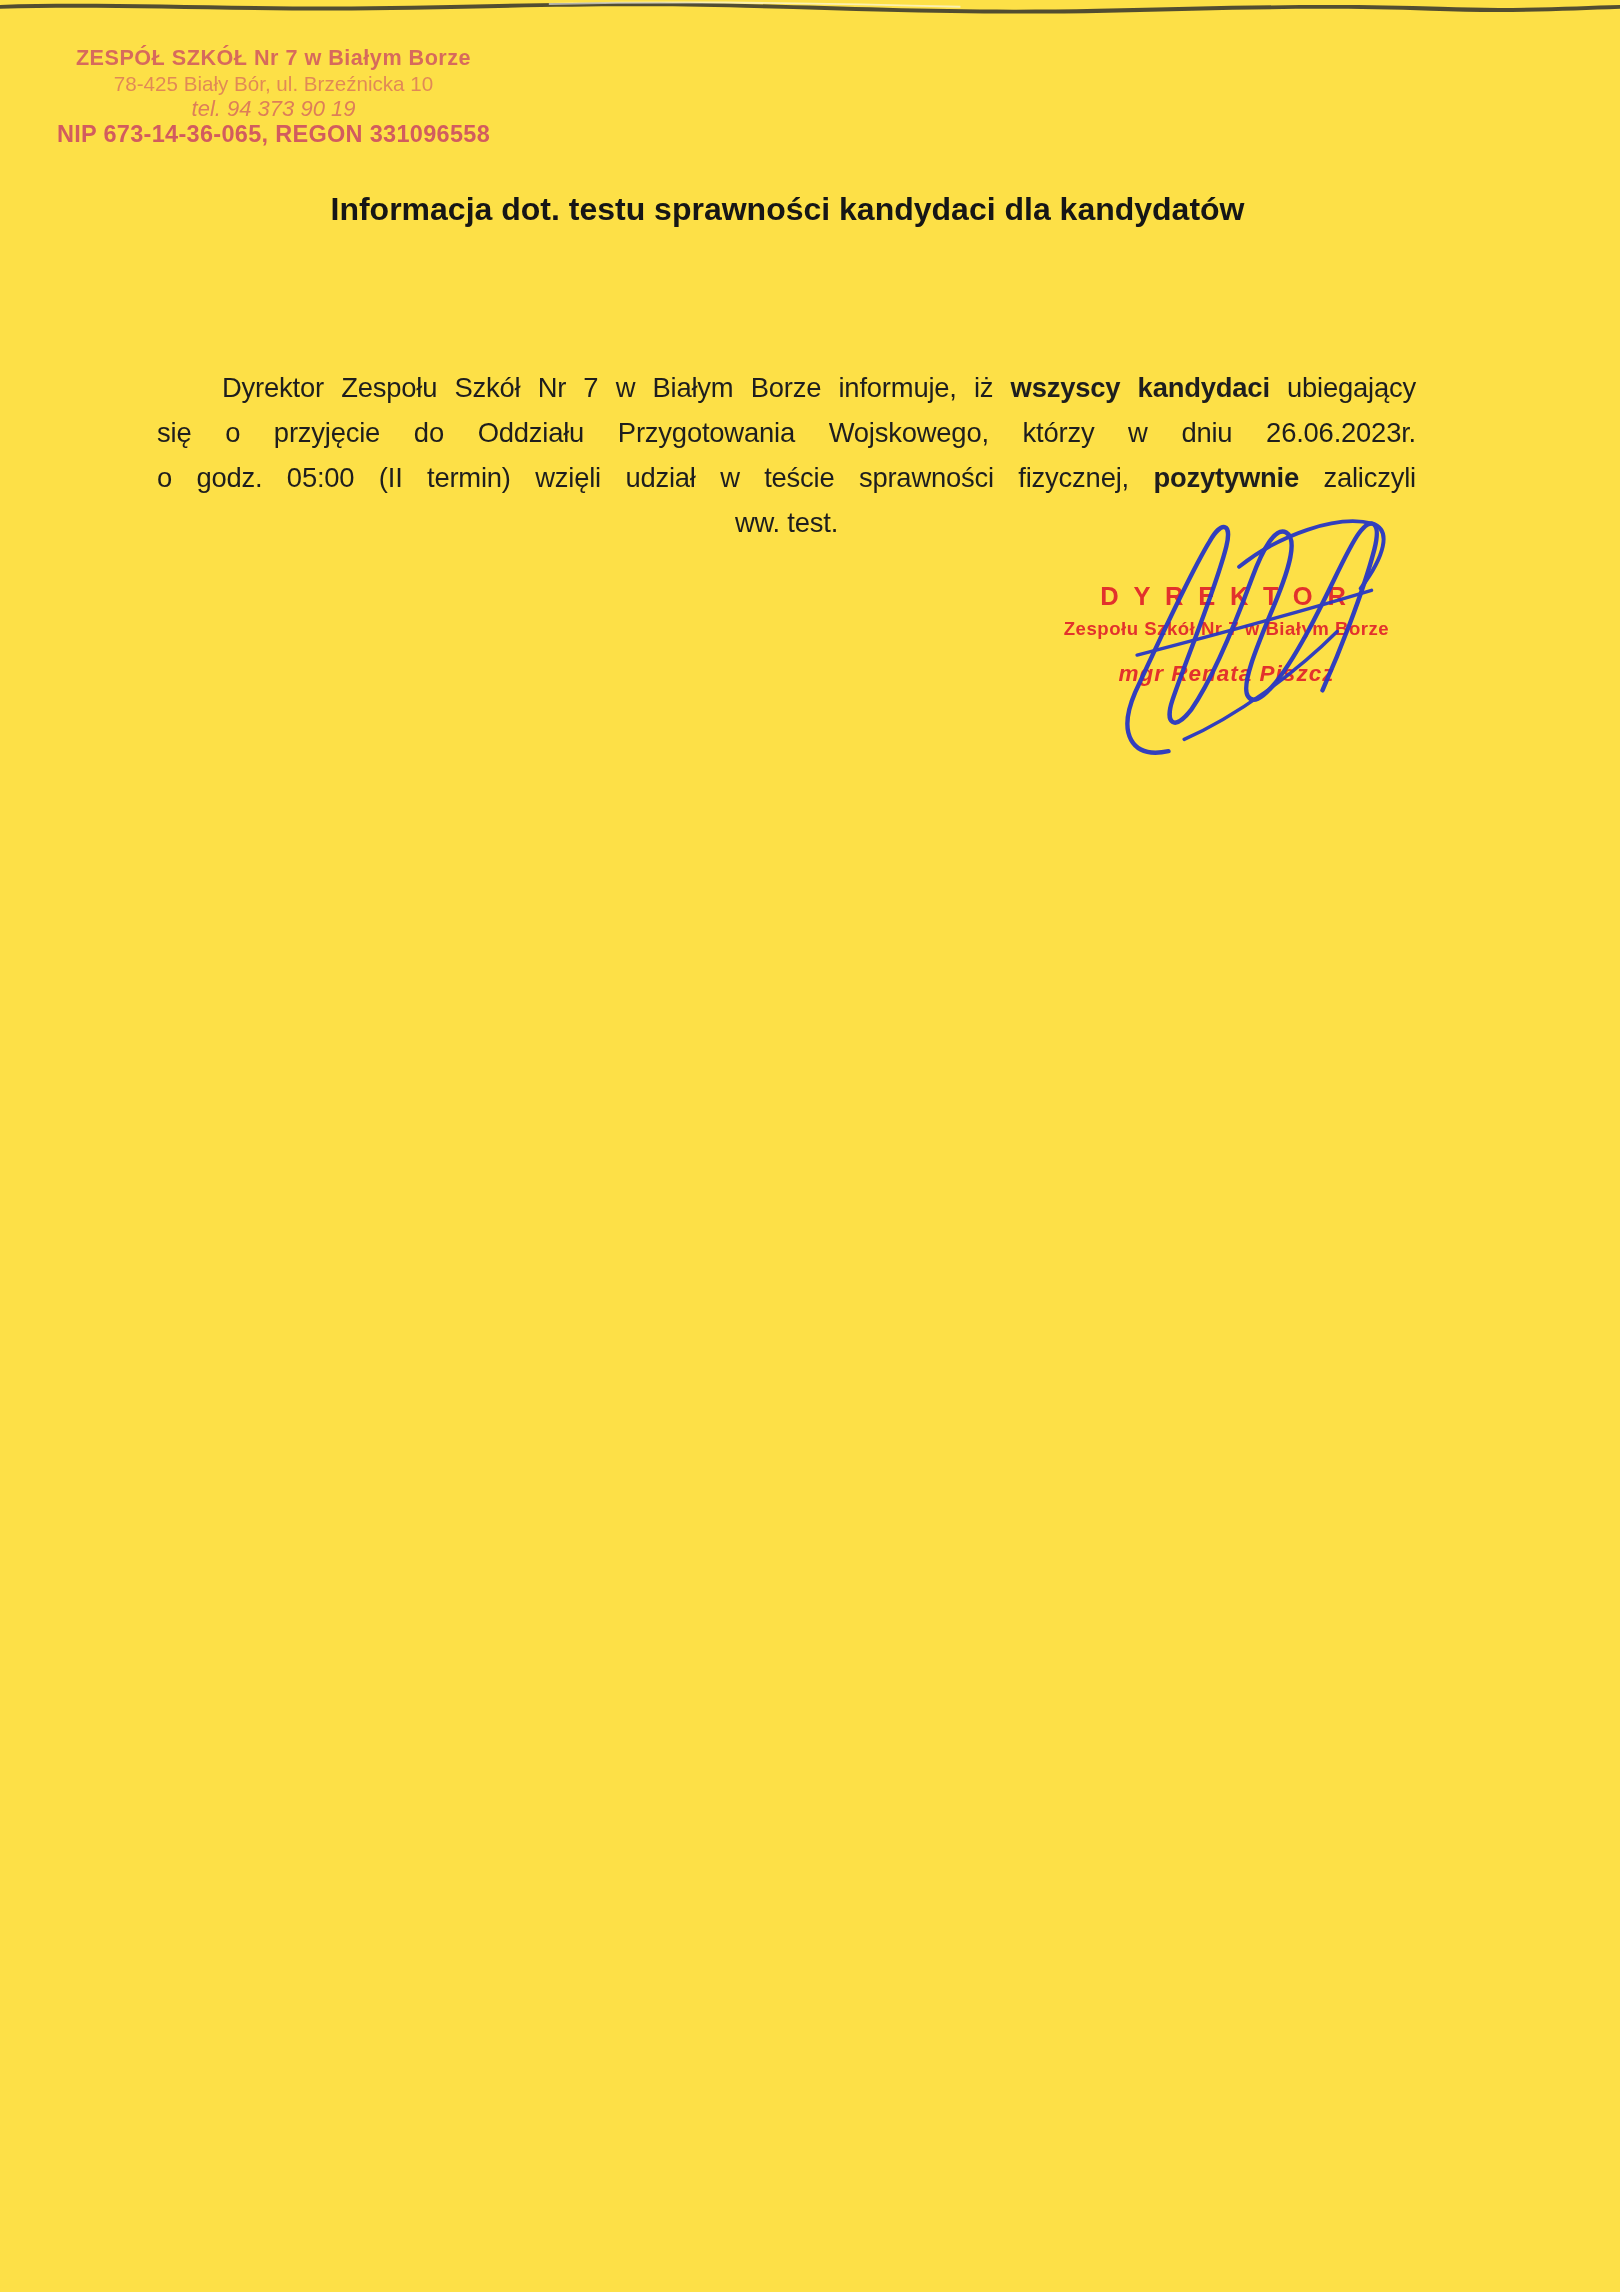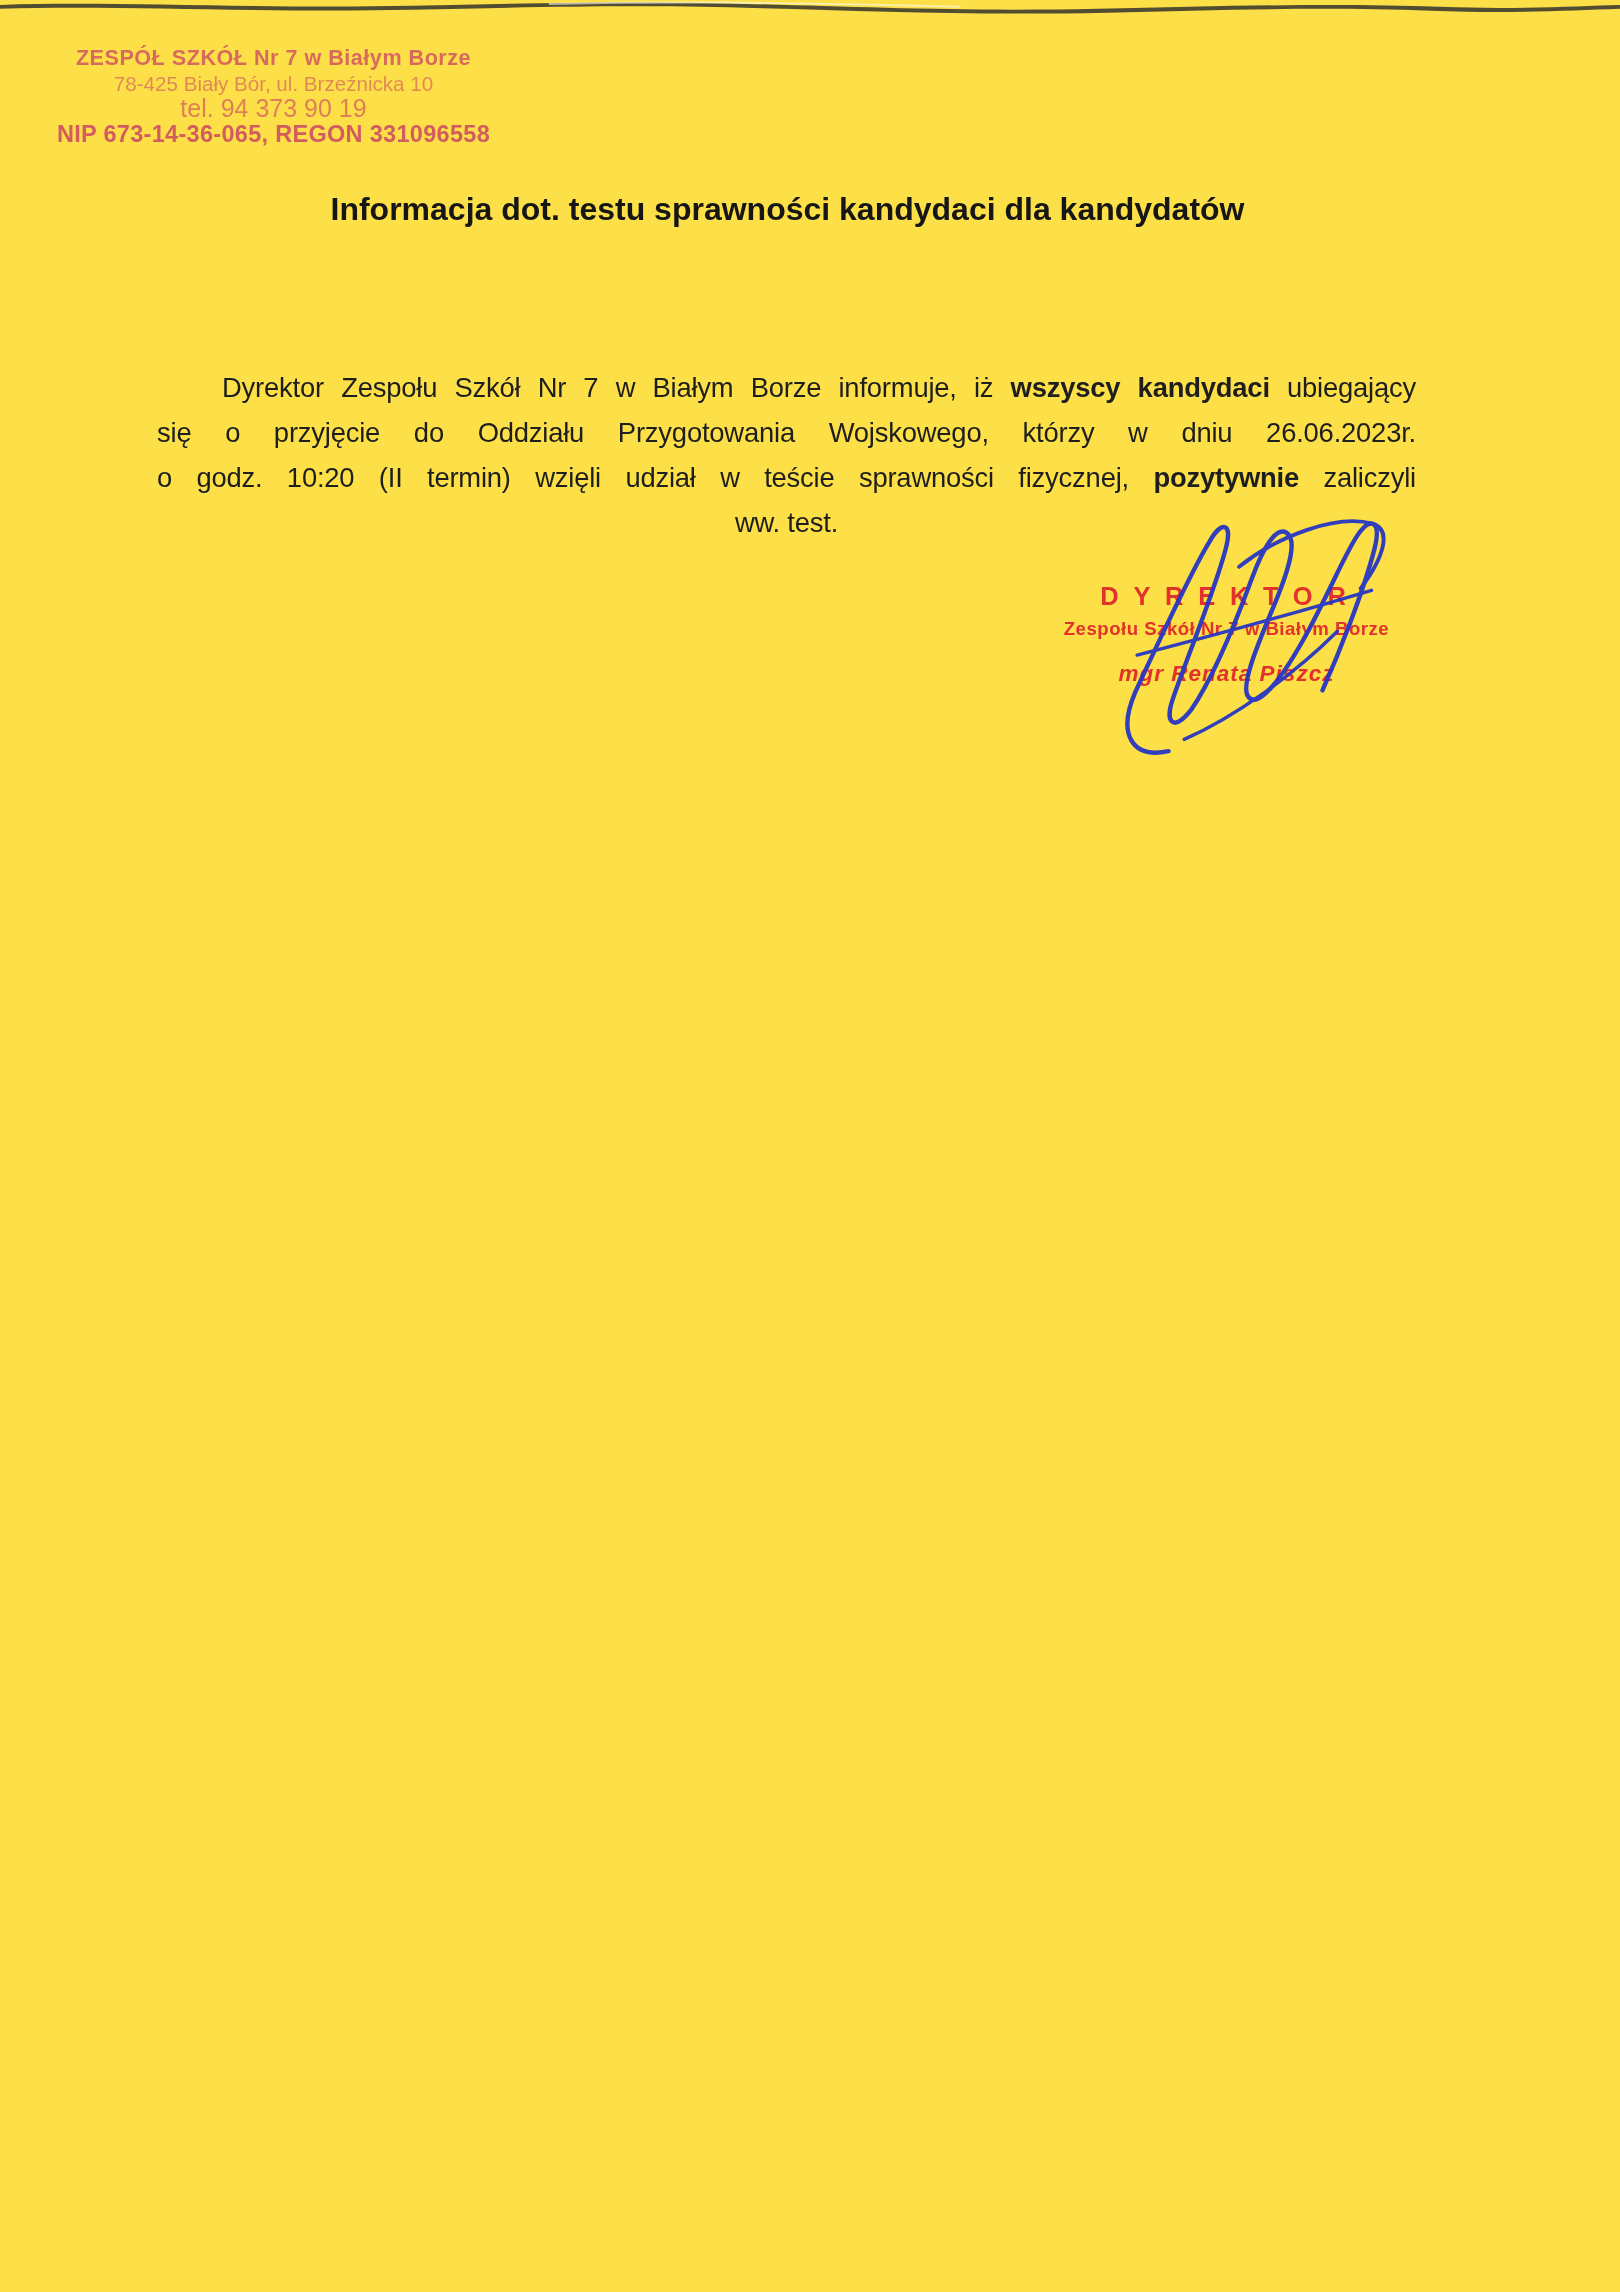--- a/index.html
+++ b/index.html
@@ -26,21 +26,21 @@
     position: absolute;
     left: 39px;
     top: 45px;
     width: 469px;
     text-align: center;
     color: #cf5161;
     line-height: 25.5px;
   }
   .ss-l1 { font-size: 21.6px; font-weight: 700; opacity: .82; letter-spacing: 0.5px; }
   .ss-l2 { font-size: 20.6px; font-weight: 400; opacity: .60; }
-  .ss-l3 { font-size: 25px; font-weight: 400; opacity: .68; }
+  .ss-l3 { font-size: 22px; font-weight: 400; opacity: .68; font-style: italic; }
   .ss-l4 { font-size: 23.5px; font-weight: 700; opacity: .92; letter-spacing: 0.3px; }
 
   
   .doc-title {
     position: absolute;
     left: 180px;
     top: 184px;
     width: 1215px;
     text-align: center;
     font-weight: 700;
@@ -126,21 +126,21 @@
     <div class="ss-l4">NIP 673-14-36-065, REGON 331096558</div>
   </div>
 
   <div class="doc-title">
     <div>Informacja dot. testu sprawności kandydaci dla kandydatów</div>
   </div>
 
   <div class="body-par">
     <div class="bp-line bp-just bp-first"><span>Dyrektor Zespołu Szkół Nr 7 w Białym Borze informuje, iż </span><span class="emph">wszyscy kandydaci</span><span> ubiegający</span></div>
     <div class="bp-line bp-just"><span>się o przyjęcie do Oddziału Przygotowania Wojskowego, którzy w dniu 26.06.2023r.</span></div>
-    <div class="bp-line bp-just"><span>o godz. 10:20 (II termin) wzięli udział w teście sprawności fizycznej, </span><span class="emph">pozytywnie</span><span> zaliczyli</span></div>
+    <div class="bp-line bp-just"><span>o godz. 05:00 (II termin) wzięli udział w teście sprawności fizycznej, </span><span class="emph">pozytywnie</span><span> zaliczyli</span></div>
     <div class="bp-line"><span>ww. test.</span></div>
   </div>
 
   <div class="dir-stamp">
     <div class="dir-title">DYREKTOR</div>
     <div class="dir-org">Zespołu Szkół Nr 7 w Białym Borze</div>
     <div class="dir-name">mgr Renata Piszcz</div>
   </div>
 
   <svg class="sig-svg" viewBox="0 0 315 258">

